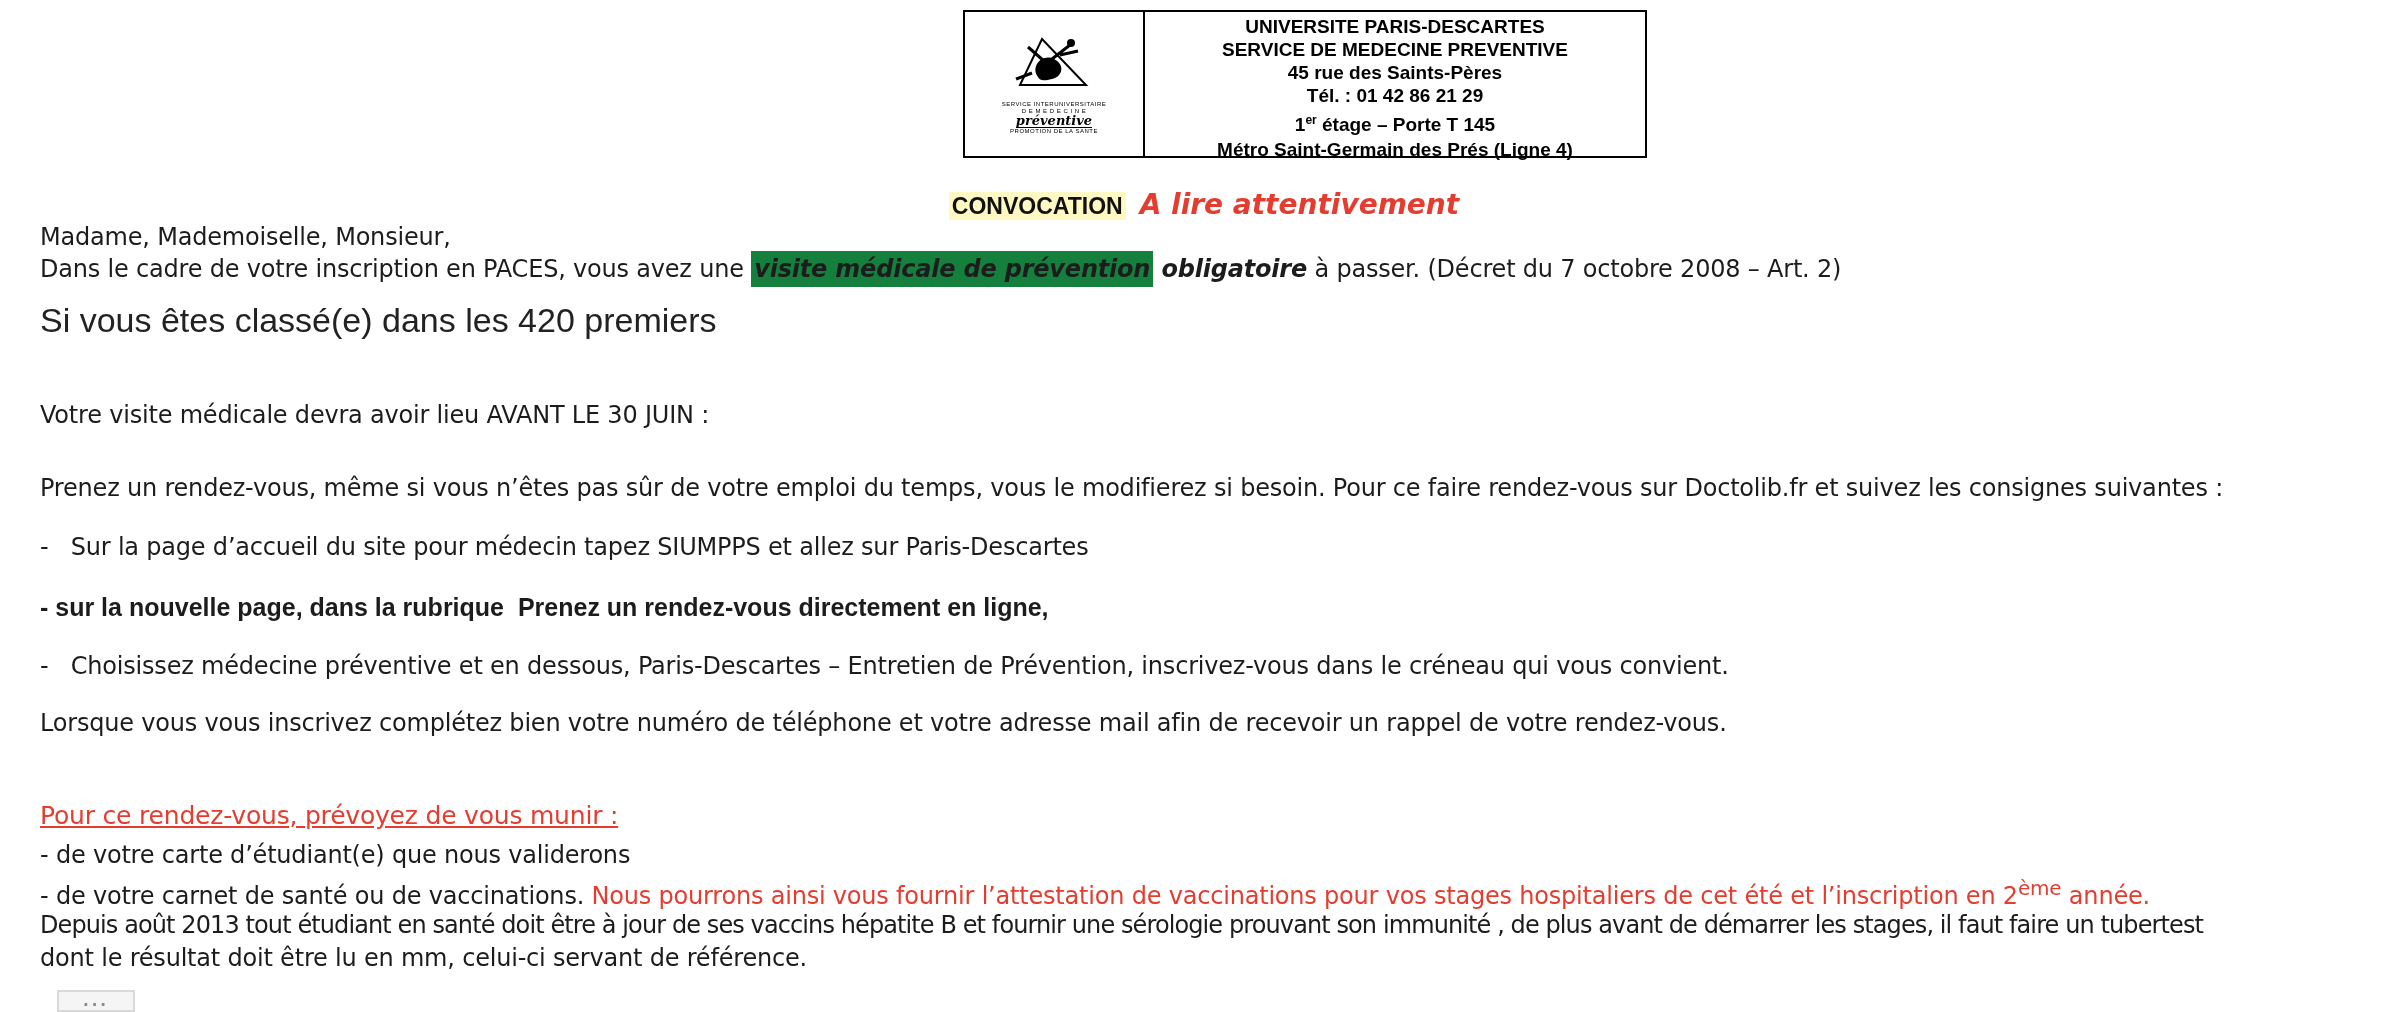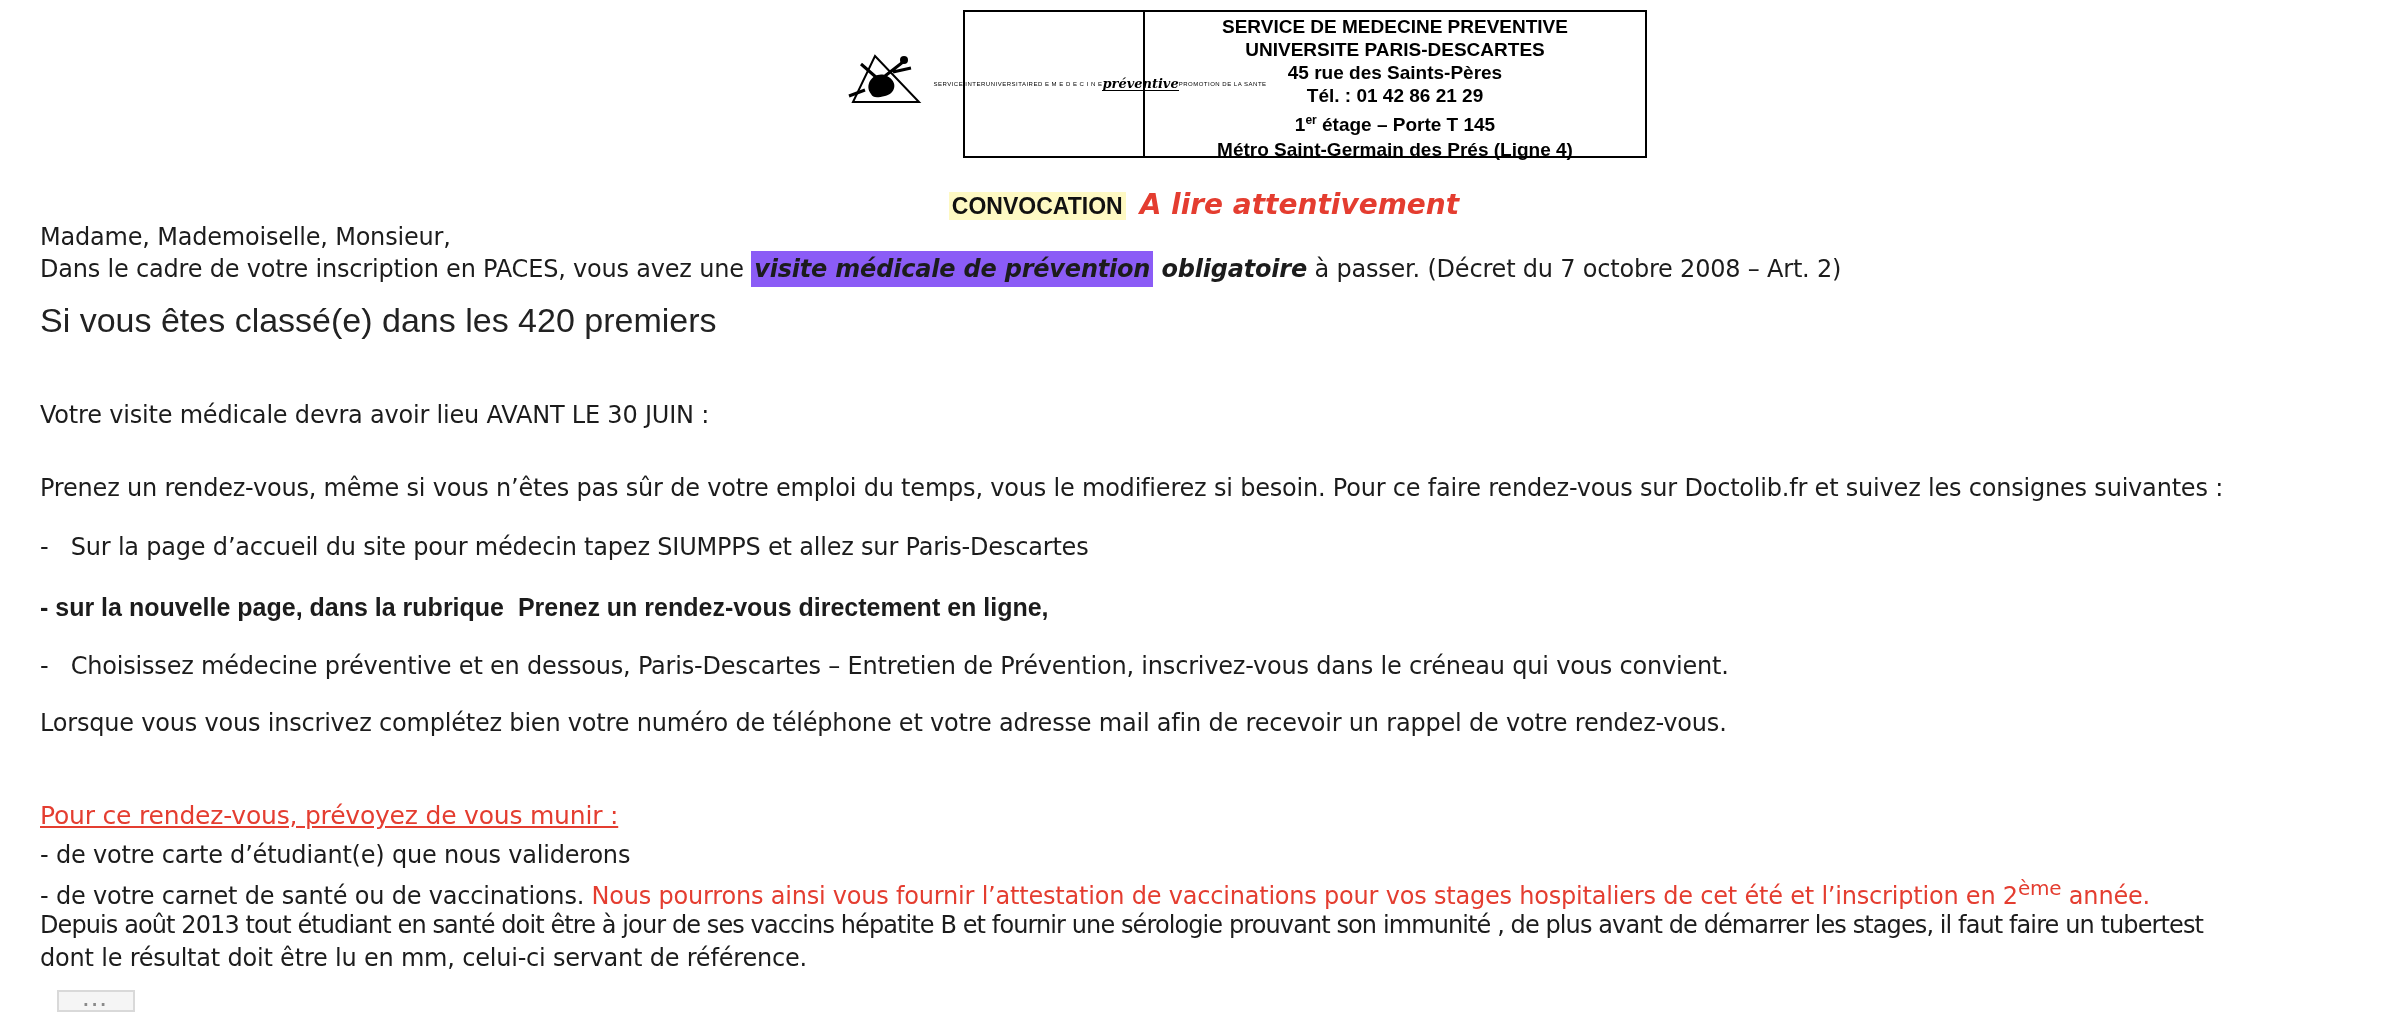--- a/index.html
+++ b/index.html
@@ -8,21 +8,21 @@
     background:#ffffff;color:#1c1c1c;
     font-family:"DejaVu Sans", sans-serif;
   }
   
   .header-box{
     position:absolute;left:963px;top:10px;width:684px;height:148px;
     border:2px solid #000;display:flex;box-sizing:border-box;background:#fff;
   }
   .logo-cell{
     width:180px;border-right:2px solid #000;box-sizing:border-box;
-    display:flex;flex-direction:row;align-items:center;justify-content:center;
+    display:flex;flex-direction:column;align-items:center;justify-content:center;
     padding:20px 4px;
   }
   .logo-cell svg{display:block;}
   .logo-tiny{font-family:"Liberation Sans",sans-serif;font-size:6px;letter-spacing:.5px;color:#000;line-height:7px;text-align:center;white-space:nowrap;}
   .logo-script{font-family:"DejaVu Serif",serif;font-style:italic;font-weight:bold;font-size:13px;line-height:12px;color:#000;border-bottom:1px solid #000;}
   .info-cell{
     flex:1;text-align:center;font-family:"Liberation Sans",sans-serif;
     font-weight:bold;font-size:19px;line-height:23px;padding-top:3px;color:#000;
   }
   .info-cell .floor-line{line-height:26px;}
@@ -32,21 +32,21 @@
   .convocation{
     font-family:"Liberation Sans",sans-serif;font-weight:bold;font-size:23px;color:#111;
     background:#fef9c3;padding:1px 3px;
   }
   .notice{
     font-style:italic;font-weight:bold;font-size:28px;color:#e43d30;margin-left:14px;
   }
   
   .line{position:absolute;left:40px;white-space:pre;font-size:24px;letter-spacing:-0.2px;line-height:30px;color:#1c1c1c;}
   .tight{letter-spacing:-0.9px;}
-  .hl-gray{background:#8b5cf6;font-weight:bold;font-style:italic;padding:4px 3px;margin-top:20px;}
+  .hl-gray{background:#15803d;font-weight:bold;font-style:italic;padding:4px 3px;margin-top:20px;}
   .bold-it{font-weight:bold;font-style:italic;}
   .heading-420{
     font-family:"Liberation Sans",sans-serif;font-size:34px;letter-spacing:0;color:#222;
   }
   .bold-arial{font-family:"Liberation Sans",sans-serif;font-weight:bold;font-size:25px;letter-spacing:0;}
   .red{color:#e43d30;}
   .red-underline{color:#e43d30;text-decoration:underline;font-size:25px;}
   .line sup{font-size:20px;}
   
   .more-box{
@@ -69,22 +69,22 @@
         <path d="M44 26 L62 12 M52 22 L70 18 M36 28 L20 14 M24 40 L8 46" stroke="#000" stroke-width="3" fill="none"></path>
         <circle cx="63" cy="10" r="4" fill="#000"></circle>
       </svg>
     </span>
     <div class="logo-tiny">SERVICE INTERUNIVERSITAIRE</div>
     <div class="logo-tiny">D E  M E D E C I N E</div>
     <div class="logo-script">préventive</div>
     <div class="logo-tiny">PROMOTION DE LA SANTE</div>
   </div>
   <div class="info-cell">
+    <div>UNIVERSITE PARIS-DESCARTES</div>
     <div>SERVICE DE MEDECINE PREVENTIVE</div>
-    <div>UNIVERSITE PARIS-DESCARTES</div>
     <div>45 rue des Saints-Pères</div>
     <div>Tél. : 01 42 86 21 29</div>
     <div class="floor-line"><span>1</span><sup>er</sup><span> étage – Porte T 145</span></div>
     <div>Métro Saint-Germain des Prés (Ligne 4)</div>
   </div>
 </div>
 
 <div class="banner"><span class="convocation">CONVOCATION</span><span class="notice">A lire attentivement</span></div>
 
 <div class="line" style="top:222px">Madame, Mademoiselle, Monsieur,</div>

